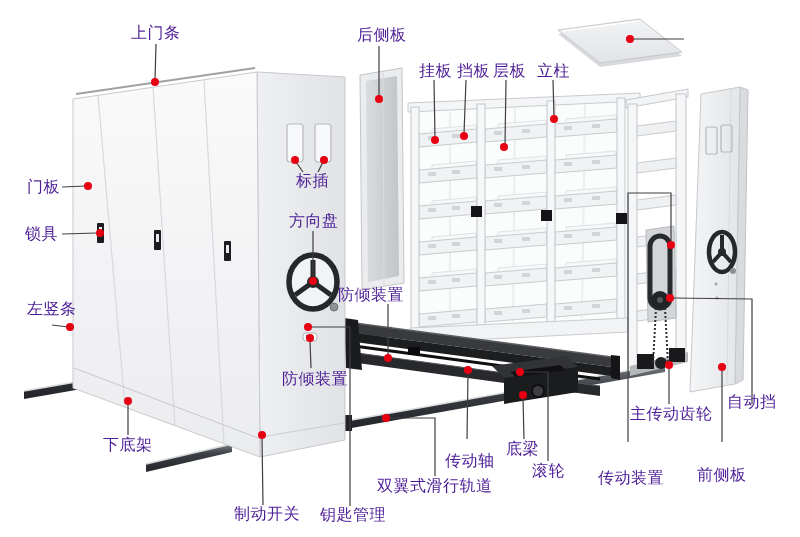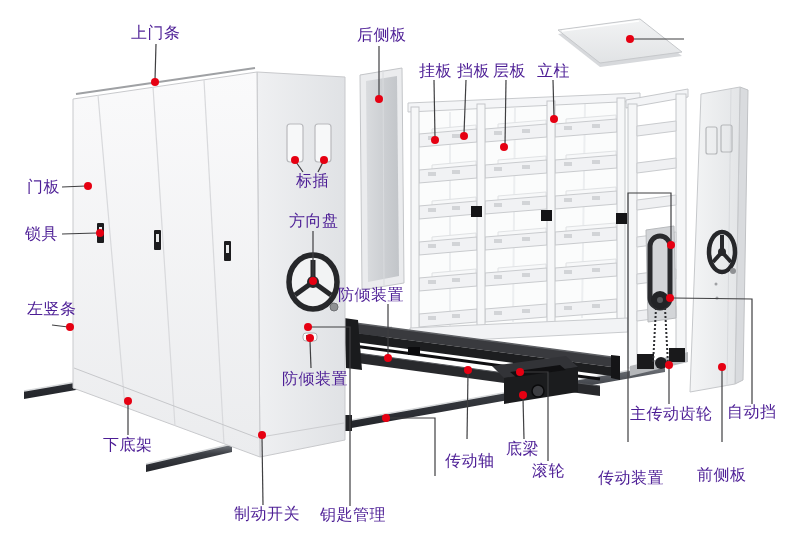--- a/index.html
+++ b/index.html
@@ -357,21 +357,22 @@
 <div class="lbl" style="left:27px;top:178px">门板</div>
 <div class="lbl" style="left:25px;top:225px">锁具</div>
 <div class="lbl" style="left:296px;top:172px">标插</div>
 <div class="lbl" style="left:289px;top:212px">方向盘</div>
 <div class="lbl" style="left:27px;top:300px">左竖条</div>
 <div class="lbl" style="left:338px;top:286px">防倾装置</div>
 <div class="lbl" style="left:282px;top:370px">防倾装置</div>
 <div class="lbl" style="left:103px;top:436px">下底架</div>
 <div class="lbl" style="left:234px;top:505px">制动开关</div>
 <div class="lbl" style="left:320px;top:506px">钥匙管理</div>
+<div class="lbl" style="left:377px;top:477px">双翼式滑行轨道</div>
 <div class="lbl" style="left:445px;top:452px">传动轴</div>
 <div class="lbl" style="left:506px;top:440px">底梁</div>
 <div class="lbl" style="left:532px;top:462px">滚轮</div>
 <div class="lbl" style="left:630px;top:405px">主传动齿轮</div>
-<div class="lbl" style="left:727px;top:403px">自动挡</div>
+<div class="lbl" style="left:727px;top:393px">自动挡</div>
 <div class="lbl" style="left:598px;top:469px">传动装置</div>
 <div class="lbl" style="left:697px;top:466px">前侧板</div>
 
 </div>
 
 </body></html>

